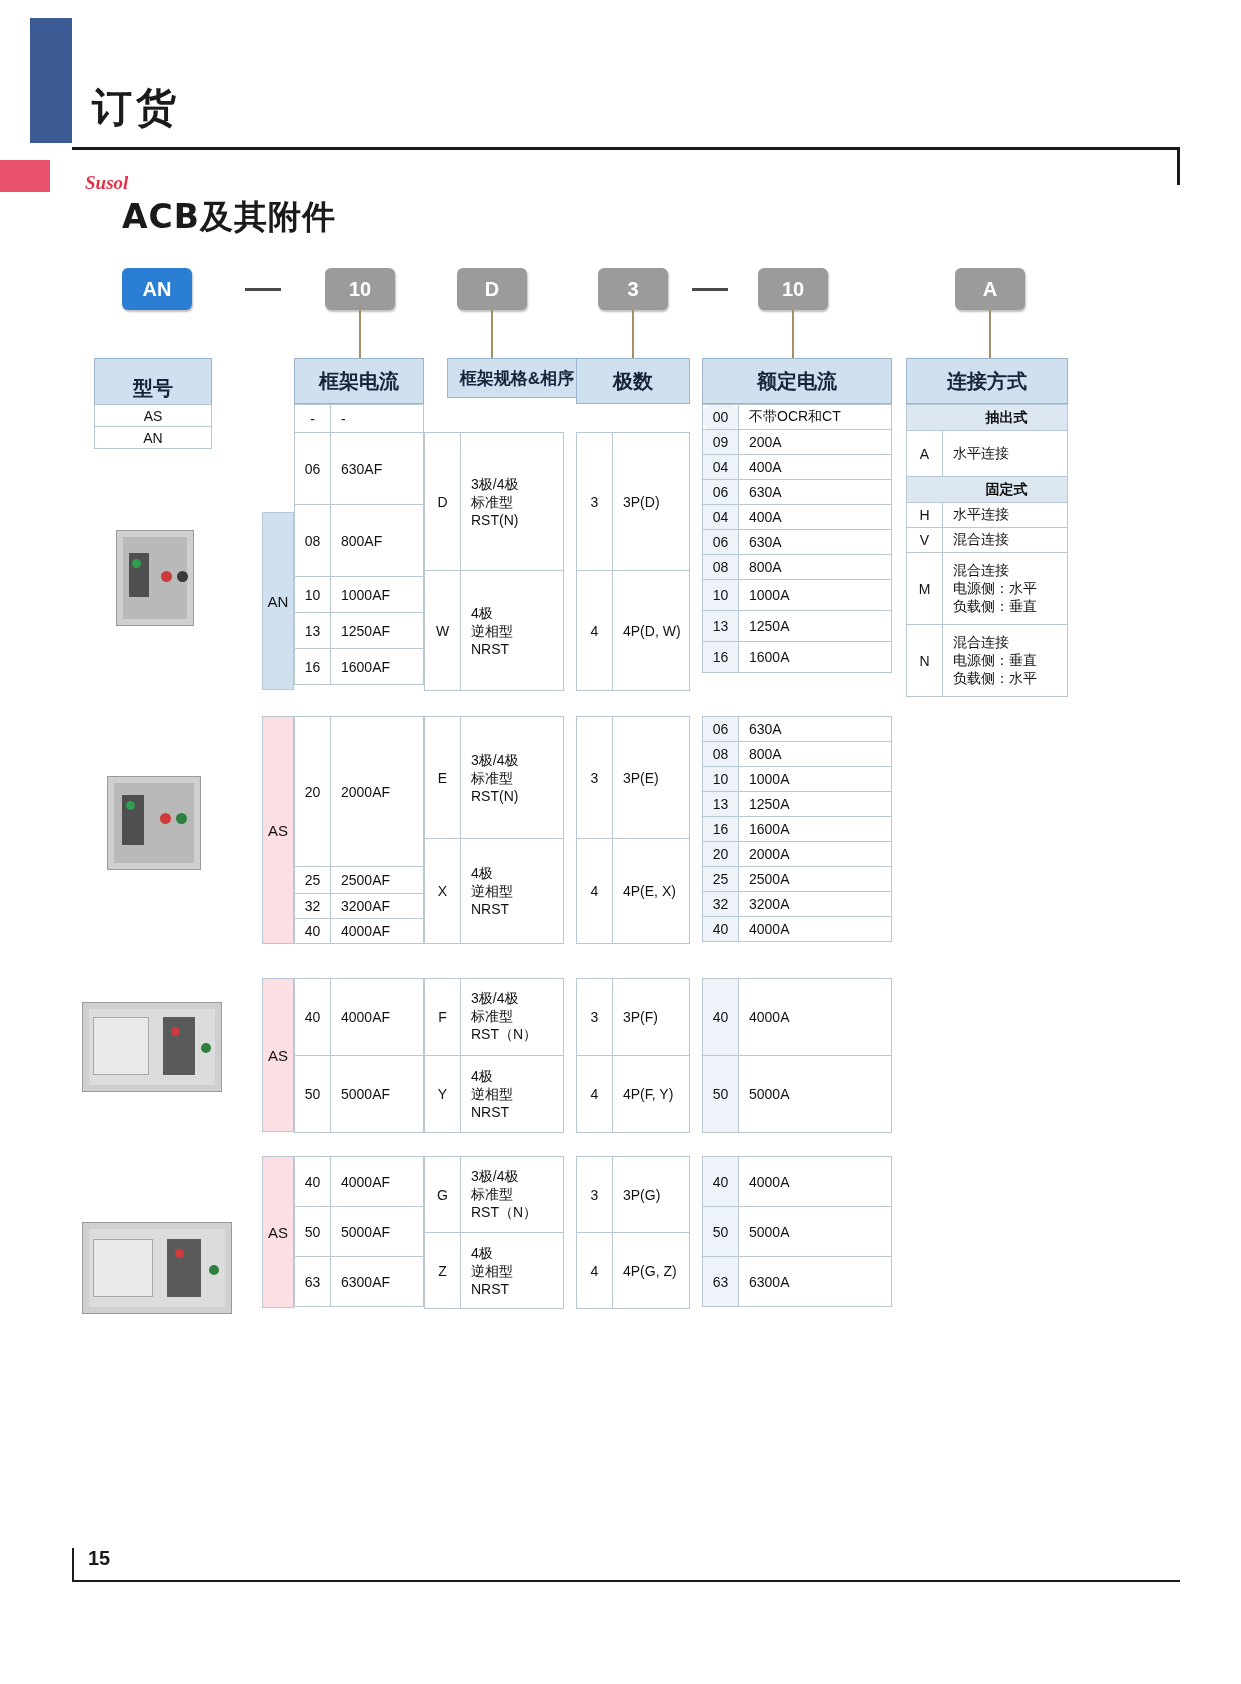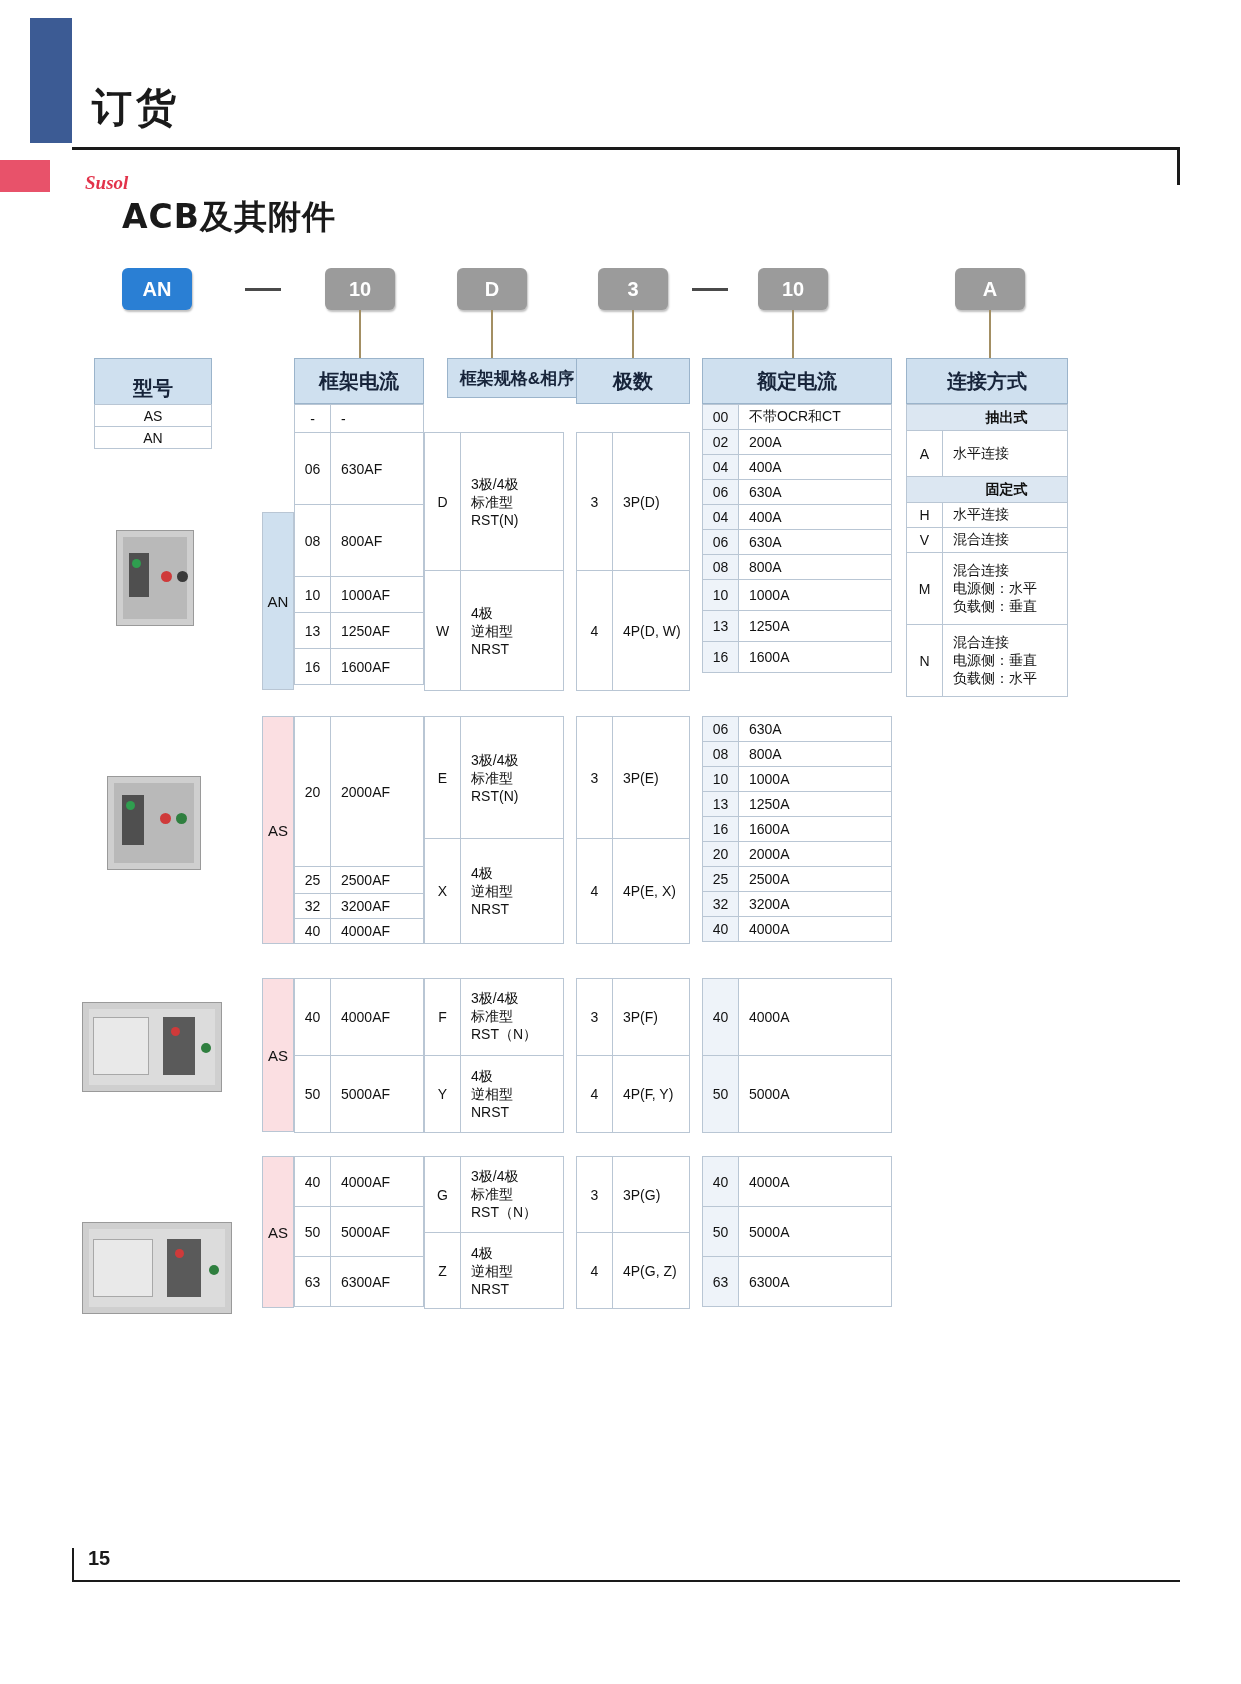--- a/index.html
+++ b/index.html
@@ -186,25 +186,25 @@
   <tr>
         <td class="code" style="height:120px;">4</td>
         <td class="val">4P(D, W)</td>
       </tr>
 </tbody>
   </table>
 
 <table class="tbl" style="left:702px; top:404px; width:190px;">
   <tbody>
       <tr>
-        <td class="code lite" style="height:25px;">00</td>
+        <td class="code lite" style="height:25px;border-radius:9px;">00</td>
         <td class="val">不带OCR和CT</td>
       </tr>
   <tr>
-        <td class="code lite" style="height:25px;">02</td>
+        <td class="code lite" style="height:25px;">09</td>
         <td class="val">200A</td>
       </tr>
   <tr>
         <td class="code lite" style="height:25px;">04</td>
         <td class="val">400A</td>
       </tr>
   <tr>
         <td class="code lite" style="height:25px;">06</td>
         <td class="val">630A</td>
       </tr>

